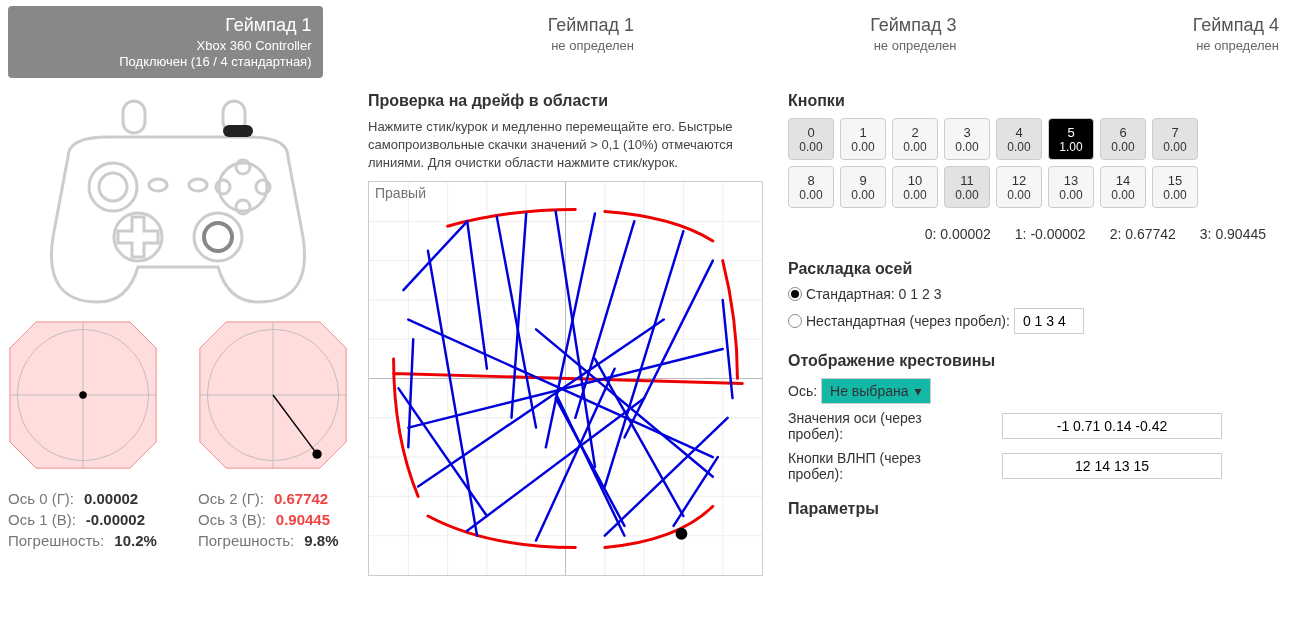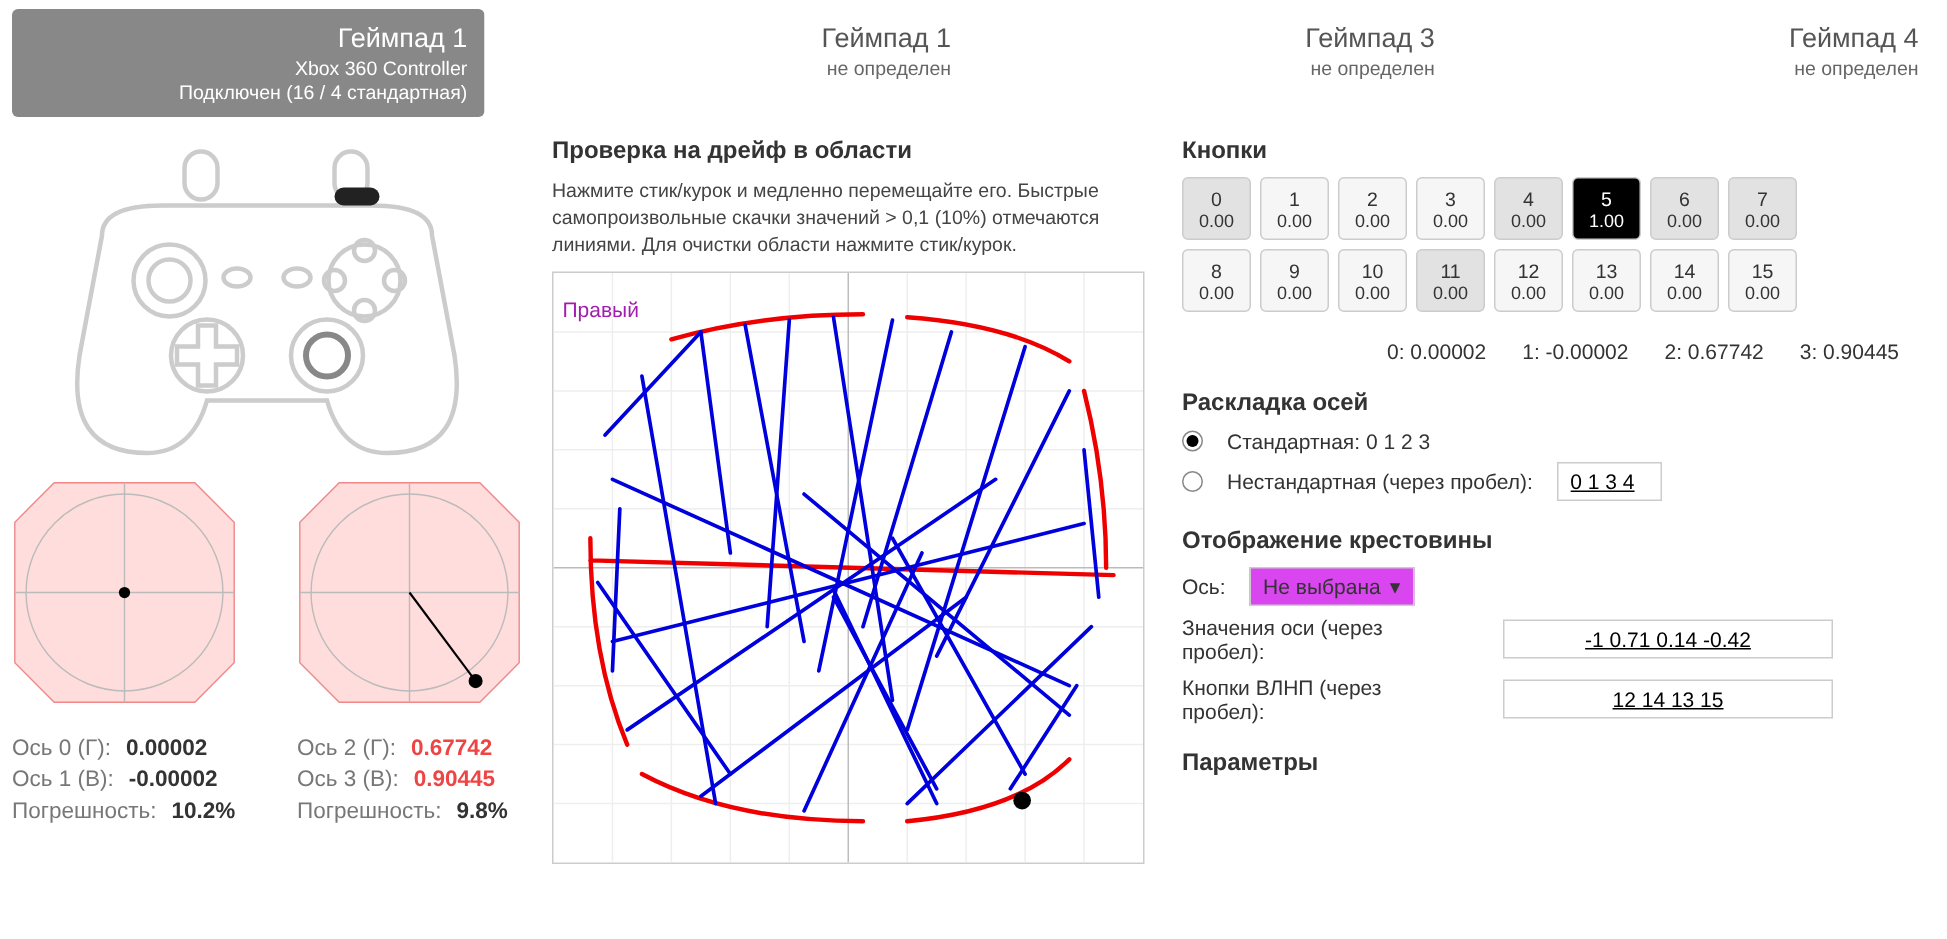--- a/index.html
+++ b/index.html
@@ -21,34 +21,34 @@
 .stick-box { width: 150px; }
 .stick-vis { width: 150px; height: 150px; position: relative; }
 .stats { margin-top: 18px; font-size: 15px; }
 .stats-row { display: flex; padding: 2px 0; }
 .stats-row .lbl { color: #777; }
 .stats-row .val { font-weight: bold; margin-left: 10px; }
 .val.red { color: #ef4444; }
 h3 { font-size: 16px; font-weight: bold; margin-bottom: 8px; }
 .help { font-size: 13px; color: #444; line-height: 1.4; margin-bottom: 8px; }
 .drift-box { width: 395px; height: 395px; border: 1px solid #ccc; position: relative; background: #fff; }
-.drift-label { position:absolute; top:16px; left:6px; font-size:14px; color:#a21caf; }
+.drift-label { position:absolute; top:3px; left:6px; font-size:14px; color:#737373; }
 .section { margin-bottom: 18px; }
 .btn-grid { display: flex; flex-wrap: wrap; gap: 6px; max-width: 460px; }
 .btn-cell { width: 46px; height: 42px; border: 1px solid #ccc; border-radius: 4px; background: #f6f6f6; display:flex; flex-direction:column; align-items:center; justify-content:center; font-size:12px; }
 .btn-cell.gray { background: #e2e2e2; }
 .btn-cell.on { background: #000; color: #fff; }
 .btn-cell .n { font-size: 13px; }
 .axes-line { font-size: 14px; color: #333; text-align: right; }
 .axes-line span { margin-right: 24px; }
-.radio-row { display:flex; align-items:center; gap:16px; margin-bottom:6px; }
+.radio-row { display:flex; align-items:center; gap:4px; margin-bottom:6px; }
 .radio { width:14px; height:14px; border:1px solid #888; border-radius:50%; display:inline-flex; align-items:center; justify-content:center; }
 .radio.sel::after { content:''; width:8px; height:8px; background:#000; border-radius:50%; }
-input[type=text] { border:1px solid #ccc; padding:4px 8px; font-size:14px;text-decoration:underline; }
-.sel-box { border:1px solid #ccc; padding:4px 8px; background:#d946ef; font-size:14px; display:inline-flex; align-items:center; gap:6px; }
+input[type=text] { border:1px solid #ccc; padding:4px 8px; font-size:14px; }
+.sel-box { border:1px solid #ccc; padding:4px 8px; background:#14b8a6; font-size:14px; display:inline-flex; align-items:center; gap:6px; }
 .field-row { display:flex; align-items:center; gap:24px; margin-bottom:8px; }
 .field-row .flabel { width: 190px; font-size:14px; }
 .field-row input { flex:1; max-width: 220px; text-align: center; }
 </style>
 </head>
 <body>
 
 <div class="tabs">
   <div class="tab active">
     <div class="tab-title">Геймпад 1</div>

